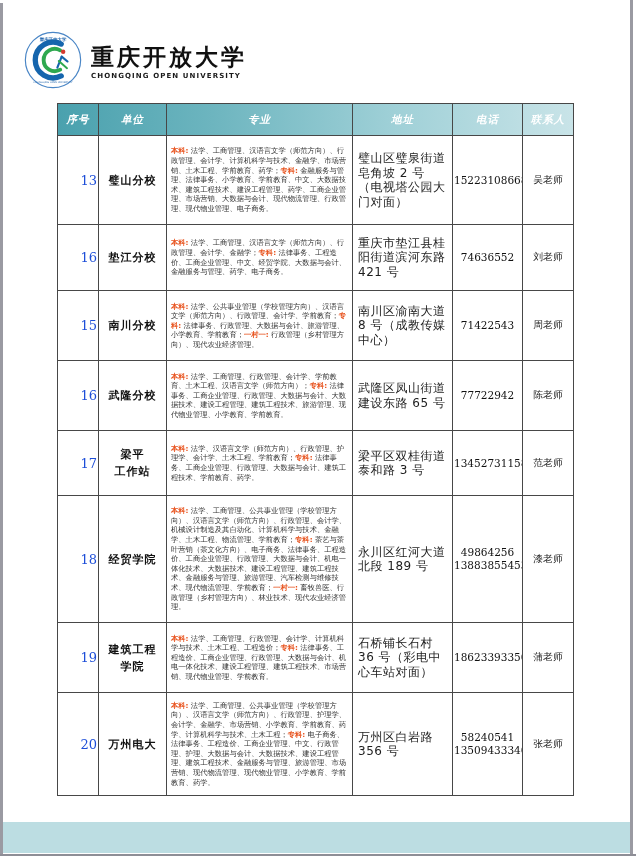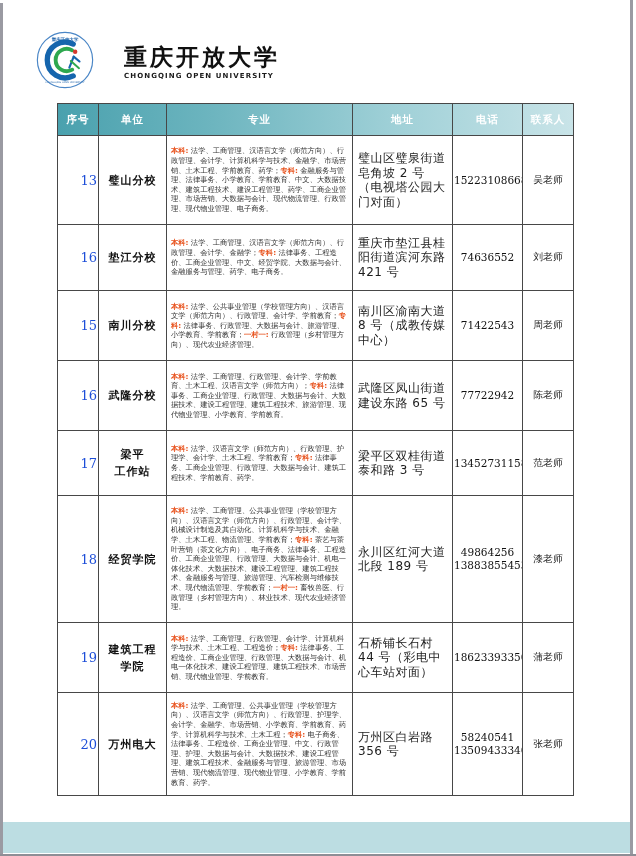--- a/index.html
+++ b/index.html
@@ -9,40 +9,41 @@
   }
   .canvas { position:absolute; inset:0; background:#ffffff; overflow:hidden; }
 
   
   .edge-left  { position:absolute; left:0; top:3px;  bottom:1px; width:3px; background:#9a9aa2; }
   .edge-right { position:absolute; right:3px; top:0; bottom:1px; width:3px; background:#9a9aa2; }
   .bottom-edge{ position:absolute; left:0; right:0; bottom:0; height:2px; background:#8e8e96; }
   .footer-bar { position:absolute; left:3px; right:6px; top:822px; height:31px; background:#bcdde2; }
 
   
-  .brand { position:absolute; left:36px; top:31px; display:flex; align-items:center;gap:21px; }
+  .brand { position:absolute; left:24px; top:31px; display:flex; align-items:center; }
   .brand-text { margin-left:9px; }
   .brand-cn {
     font-family:"DejaVu Serif","Liberation Serif",serif; font-weight:bold;
     font-size:23px; color:#101010; letter-spacing:3px; line-height:26px;
   }
   .brand-en {
     font-size:7px; font-weight:bold; color:#1a1a1a; letter-spacing:1.1px; margin-top:2px;
   }
 
   
   table.main {
     position:absolute; left:57px; top:103px; width:516px;
     border-collapse:collapse; table-layout:fixed;
     border:1px solid #474747;
   }
   table.main th, table.main td { border:1px solid #474747; overflow:hidden; }
   thead tr {
     height:32px;
     background:linear-gradient(90deg,#4aa1ae 0%,#6db5bf 30%,#9fd0d7 65%,#c9e4e8 100%);
+    font-style:italic;
   }
   thead th { color:#ffffff; font-weight:bold; font-size:10.5px; letter-spacing:1px; }
 
   tbody tr:nth-child(1){ height:89px; }
   tbody tr:nth-child(2){ height:66px; }
   tbody tr:nth-child(3){ height:70px; }
   tbody tr:nth-child(4){ height:70px; }
   tbody tr:nth-child(5){ height:65px; }
   tbody tr:nth-child(6){ height:127px; }
   tbody tr:nth-child(7){ height:70px; }
@@ -173,21 +174,21 @@
     <td class="c-phone">
             <div>49864256</div>
             <div>13883855453</div>
           </td>
     <td class="c-contact">漆老师</td>
   </tr>
         <tr>
     <td class="c-no">19</td>
     <td class="c-unit">建筑工程<br>学院</td>
     <td class="c-major"><span class="mlabel">本科:</span><span> 法学、工商管理、行政管理、会计学、计算机科学与技术、土木工程、工程造价；</span><span class="mlabel">专科:</span><span> 法律事务、工程造价、工商企业管理、行政管理、大数据与会计、机电一体化技术、建设工程管理、建筑工程技术、市场营销、现代物业管理、学前教育。</span></td>
-    <td class="c-addr">石桥铺长石村 44 号（彩电中心车站对面）</td>
+    <td class="c-addr">石桥铺长石村 36 号（彩电中心车站对面）</td>
     <td class="c-phone">
             <div>18623393350</div>
           </td>
     <td class="c-contact">蒲老师</td>
   </tr>
         <tr>
     <td class="c-no">20</td>
     <td class="c-unit">万州电大</td>
     <td class="c-major"><span class="mlabel">本科:</span><span> 法学、工商管理、公共事业管理（学校管理方向）、汉语言文学（师范方向）、行政管理、护理学、会计学、金融学、市场营销、小学教育、学前教育、药学、计算机科学与技术、土木工程；</span><span class="mlabel">专科:</span><span> 电子商务、法律事务、工程造价、工商企业管理、中文、行政管理、护理、大数据与会计、大数据技术、建设工程管理、建筑工程技术、金融服务与管理、旅游管理、市场营销、现代物流管理、现代物业管理、小学教育、学前教育、药学。</span></td>
     <td class="c-addr">万州区白岩路 356 号</td>

